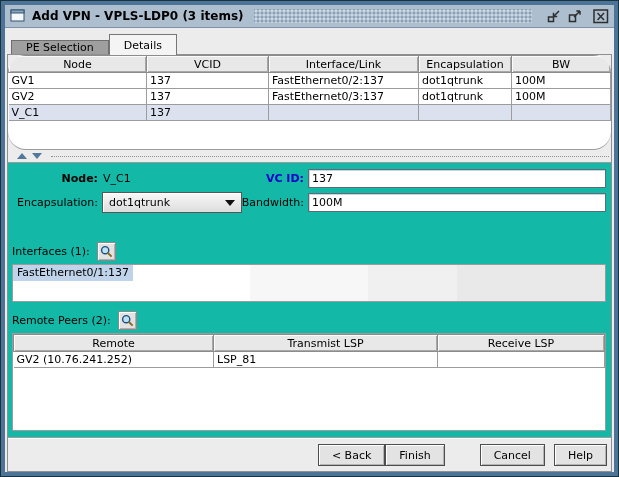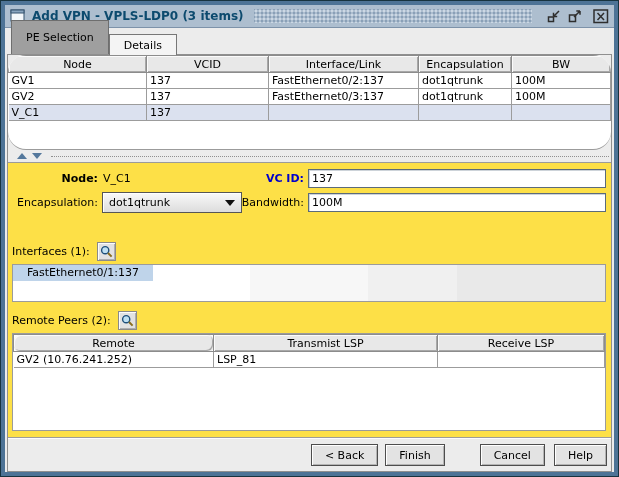--- a/index.html
+++ b/index.html
@@ -16,40 +16,40 @@
 
   
   .titlebar {
     height: 23px; flex: 0 0 23px;
     background: #adbecf;
     border-bottom: 1px solid #7d92a9;
     display: flex; align-items: center;
     padding: 0 4px 0 5px;
   }
   .win-icon { width: 16px; height: 14px; margin-right: 6px; flex: 0 0 auto; }
-  .title-text { font-weight: bold; font-size: 12px; color: #0c4a6e; white-space: nowrap; }
+  .title-text { font-weight: bold; font-size: 12px; color: #000000; white-space: nowrap; }
   .bumps {
     flex: 1; height: 14px; margin: 0 10px;
     background-image:
       radial-gradient(#ccd8e4 30%, rgba(0,0,0,0) 34%),
       radial-gradient(#8aa0b7 30%, rgba(0,0,0,0) 34%);
     background-size: 4px 4px;
     background-position: 0 0, 2px 2px;
   }
   .tbtn { width: 18px; height: 17px; display: flex; align-items: center; justify-content: center; cursor: default; margin-left: 3px; }
   .tbtn svg { display: block; }
 
   
   .dialog-body { flex: 1; background: #ececec; display: flex; flex-direction: column; padding: 4px 2px 0 2px; min-height: 0; }
   .tabstrip { height: 22px; flex: 0 0 22px; display: flex; align-items: flex-end; padding-left: 4px; }
   .tab {
     height: 20px; padding: 0 14px; display: flex; align-items: center;
     border: 1px solid #6e6e6e; border-bottom: none; font-size: 11px;
   }
-  .tab.inactive { background: #9f9f9f; height: 34px; color: #000; }
+  .tab.inactive { background: #9f9f9f; height: 14px; color: #000; }
   .tab.active { background: #f4f4f4; height: 21px; margin-bottom: -1px; position: relative; z-index: 2; border-color: #777; margin-top: 16px; }
 
   .content {
     flex: 1; min-height: 0;
     border: 1px solid #8f8f8f;
     background: #ececec;
     display: flex; flex-direction: column;
   }
 
   
@@ -74,21 +74,21 @@
 
   
   .divider { flex: 0 0 12px; background: #ececec; display: flex; align-items: center; padding-left: 9px; }
   .tri { width: 0; height: 0; margin-right: 5px; cursor: pointer; }
   .tri.up   { border-left: 5px solid transparent; border-right: 5px solid transparent; border-bottom: 6px solid #54789c; }
   .tri.down { border-left: 5px solid transparent; border-right: 5px solid transparent; border-top: 6px solid #54789c; }
   .dots { flex: 1; border-top: 1px dotted #8f8f8f; height: 0; margin: 0 2px 0 4px; }
 
   
   .details-pane {
-    flex: 1; min-height: 0; background: #fde047; border-top: 1px solid #9b9b9b;
+    flex: 1; min-height: 0; background: #14b8a6; border-top: 1px solid #9b9b9b;
     padding: 6px 5px 6px 4px; display: flex; flex-direction: column;
   }
   .form-row { display: flex; align-items: center; }
   .form-row + .form-row { margin-top: 4px; }
   .form-left { width: 292px; flex: 0 0 292px; display: flex; align-items: center; }
   .lbl { font-size: 11px; }
   .lbl.b { font-weight: bold; }
   .lbl.blue { font-weight: bold; color: #0000cc; }
   .lbl-col { width: 86px; flex: 0 0 86px; text-align: right; }
   .spacer { flex: 1; }
@@ -111,38 +111,38 @@
     width: 19px; height: 19px; margin-left: 7px;
     border: 1px solid #8a8a8a; background: #e2e2e2;
     box-shadow: inset 1px 1px 0 #fcfcfc, inset -1px -1px 0 #aeaeae;
     display: flex; align-items: center; justify-content: center; cursor: pointer;
   }
 
   .iface-list {
     margin-top: 3px; height: 38px; border: 1px solid #9b9b9b; overflow: hidden;
     background: linear-gradient(90deg, #ffffff 0%, #ffffff 40%, #f7f7f7 40%, #f7f7f7 60%, #f0f0f0 60%, #f0f0f0 75%, #e9e9e9 75%, #e9e9e9 100%);
   }
-  .list-item { height: 16px; line-height: 16px; padding: 0 14px; display: inline-block; font-size: 11px; }
+  .list-item { height: 16px; line-height: 16px; padding: 0 4px; display: inline-block; font-size: 11px; }
   .list-item.selected { background: #bfd4ea; }
 
   .peers-box { flex: 1; min-height: 0; margin-top: 3px; border: 1px solid #9b9b9b; background: #fff; overflow: hidden; }
-  #peers-table th:nth-child(1), #peers-table td:nth-child(1) { width: 200px; border-radius: 6px; }
+  #peers-table th:nth-child(1), #peers-table td:nth-child(1) { width: 200px; }
   #peers-table th:nth-child(2), #peers-table td:nth-child(2) { width: 224px; }
 
   
   .sep { flex: 0 0 2px; border-top: 1px solid #9c9c9c; border-bottom: 1px solid #fdfdfd; }
   .button-bar { flex: 0 0 32px; background: #ececec; display: flex; align-items: center; justify-content: flex-end; padding-right: 4px; }
   .btn {
     height: 22px; padding: 0 13px; font-family: "DejaVu Sans", "Liberation Sans", sans-serif;
     font-size: 11px; color: #000; background: #e3e3e3;
     border: 1px solid #4d4d4d;
     box-shadow: inset 1px 1px 0 #ffffff, inset -1px -1px 0 #b4b4b4;
     cursor: pointer;
   }
-  .btn.back { margin-right: 7px; }
+  .btn.back { }
   .btn.finish { margin-right: 35px; }
   .btn.cancel { margin-right: 9px; }
 </style>
 </head>
 <body>
 
 <div class="window">
 
   <div class="titlebar">
     <svg class="win-icon" viewBox="0 0 16 14">

